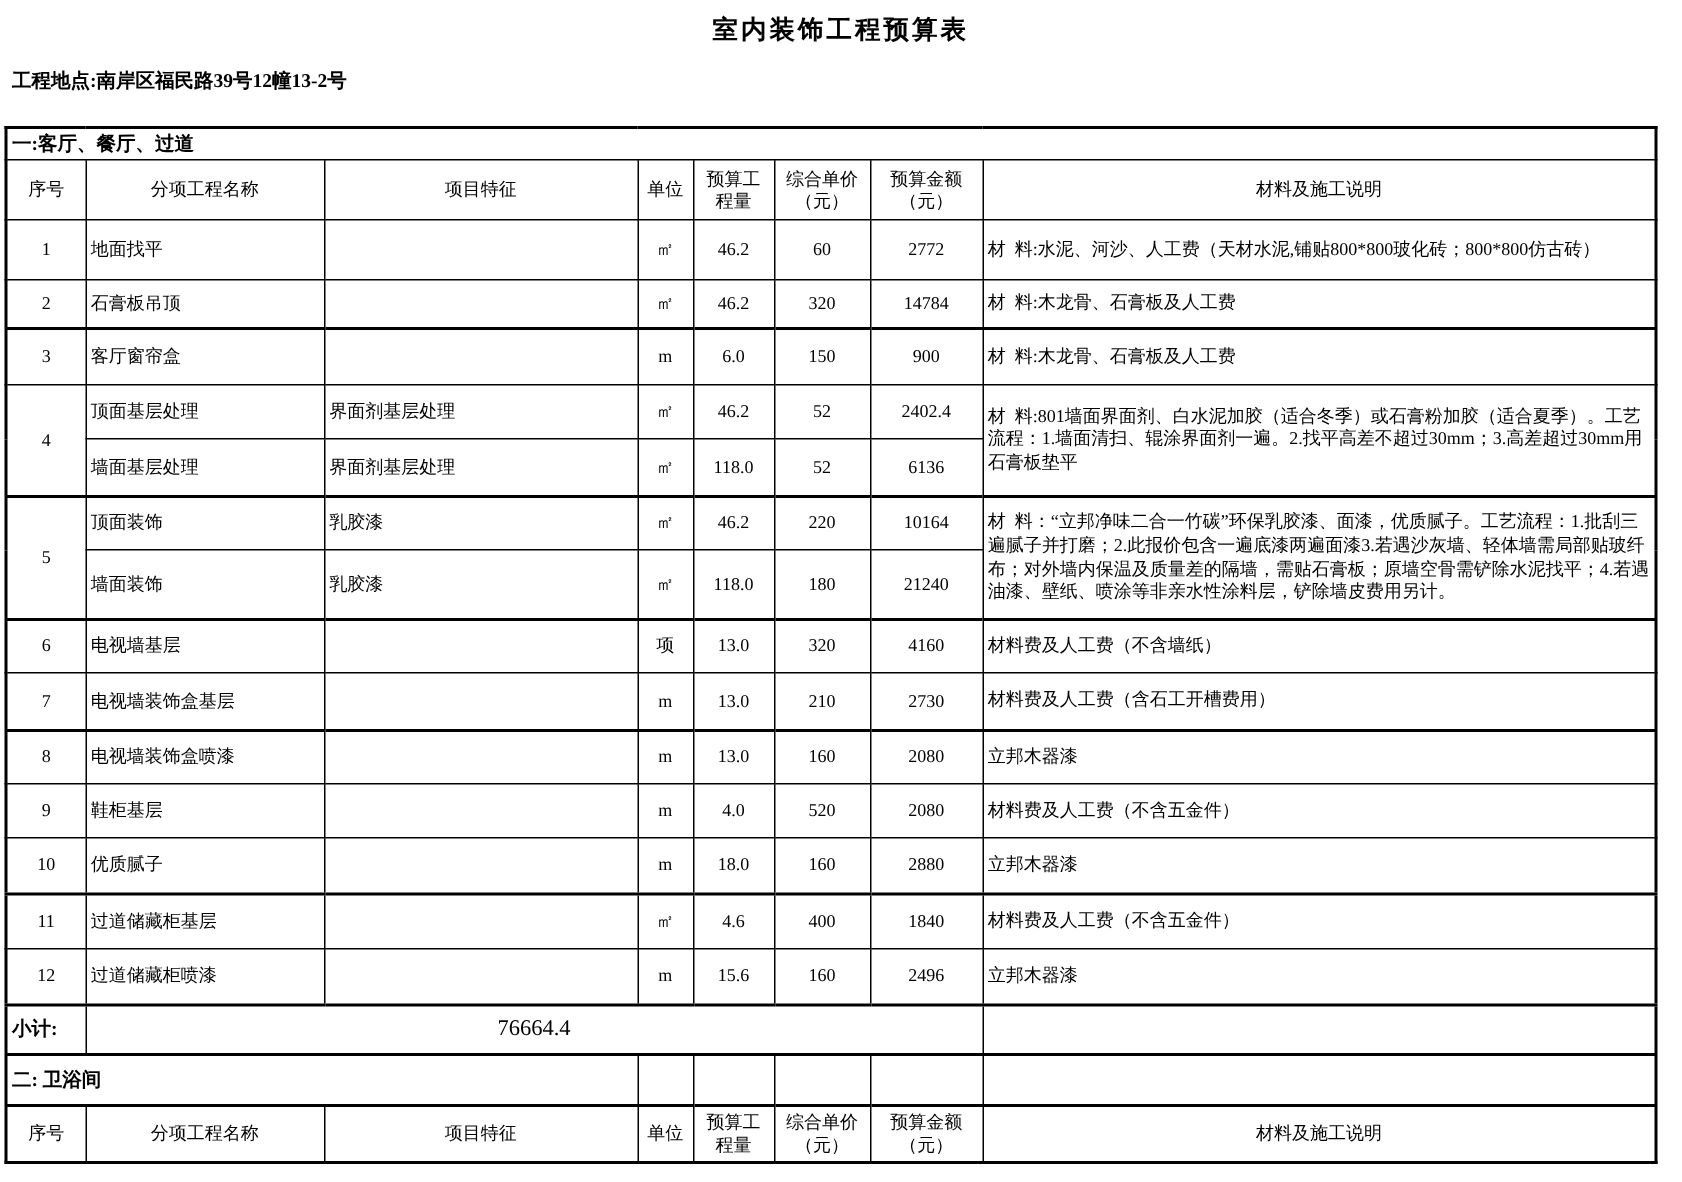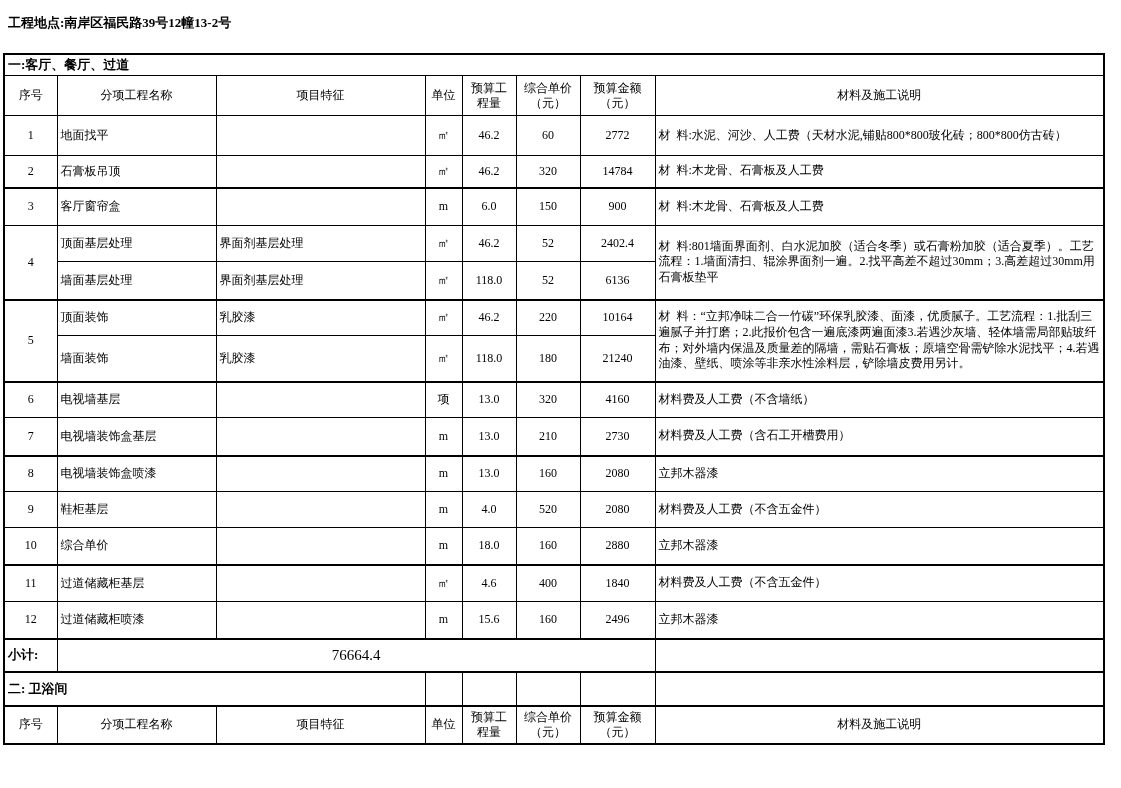--- a/index.html
+++ b/index.html
@@ -55,20 +55,21 @@
     line-height: 1.3;
   }
   .section-bar { font-weight: bold; font-size: 13px; padding-left: 5px; }
   .subtotal-label { font-weight: bold; font-size: 13px; padding-left: 5px; }
   .subtotal-value { text-align: center; font-size: 15px; }
 </style>
 </head>
 <body>
 
 <div class="page">
+  <h1 class="doc-title">室内装饰工程预算表</h1>
   <div class="info-row">
     <span class="info-location">工程地点:南岸区福民路39号12幢13-2号</span>
   </div>
   <table class="budget">
     <colgroup>
       <col style="width:53px">
         <col style="width:159px">
         <col style="width:209px">
         <col style="width:37px">
       <col style="width:54px">
@@ -191,21 +192,21 @@
           <td class="c-name">鞋柜基层</td>
           <td class="c-feat"></td>
           <td class="c-unit">m</td>
           <td class="c-qty">4.0</td>
           <td class="c-price">520</td>
           <td class="c-amt">2080</td>
           <td class="c-note">材料费及人工费（不含五金件）</td>
         </tr>
         <tr class="thick" style="height: 37px;">
           <td class="c-no">10</td>
-          <td class="c-name">综合单价</td>
+          <td class="c-name">优质腻子</td>
           <td class="c-feat"></td>
           <td class="c-unit">m</td>
           <td class="c-qty">18.0</td>
           <td class="c-price">160</td>
           <td class="c-amt">2880</td>
           <td class="c-note">立邦木器漆</td>
         </tr>
         <tr style="height: 37px;">
           <td class="c-no">11</td>
           <td class="c-name">过道储藏柜基层</td>

